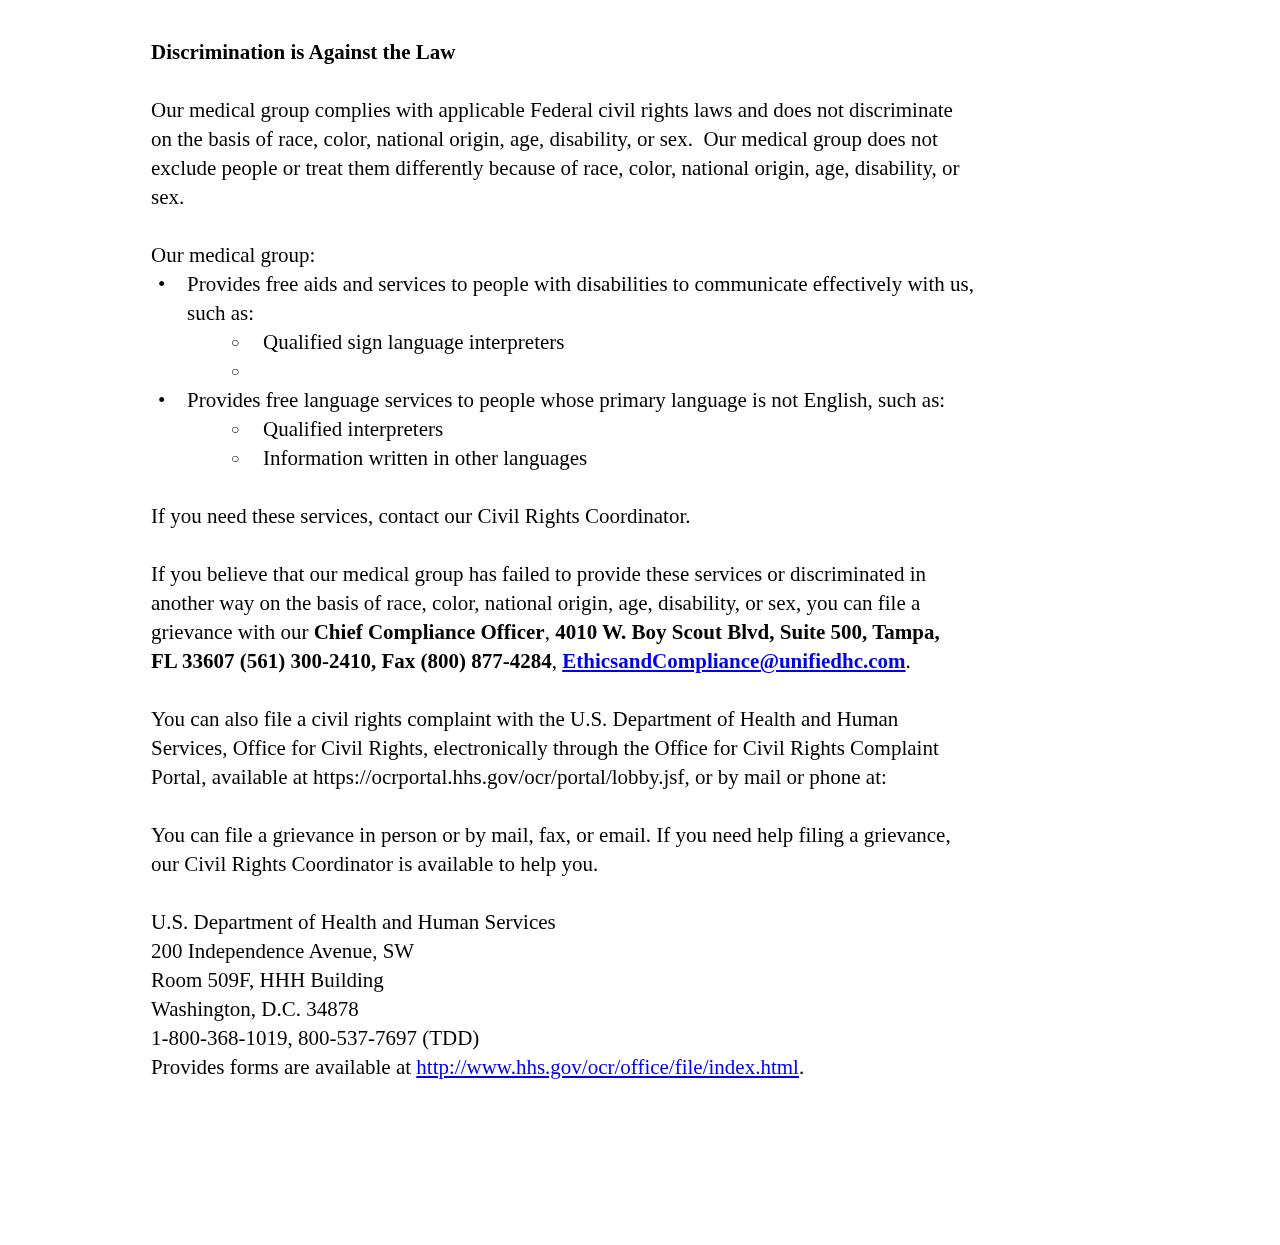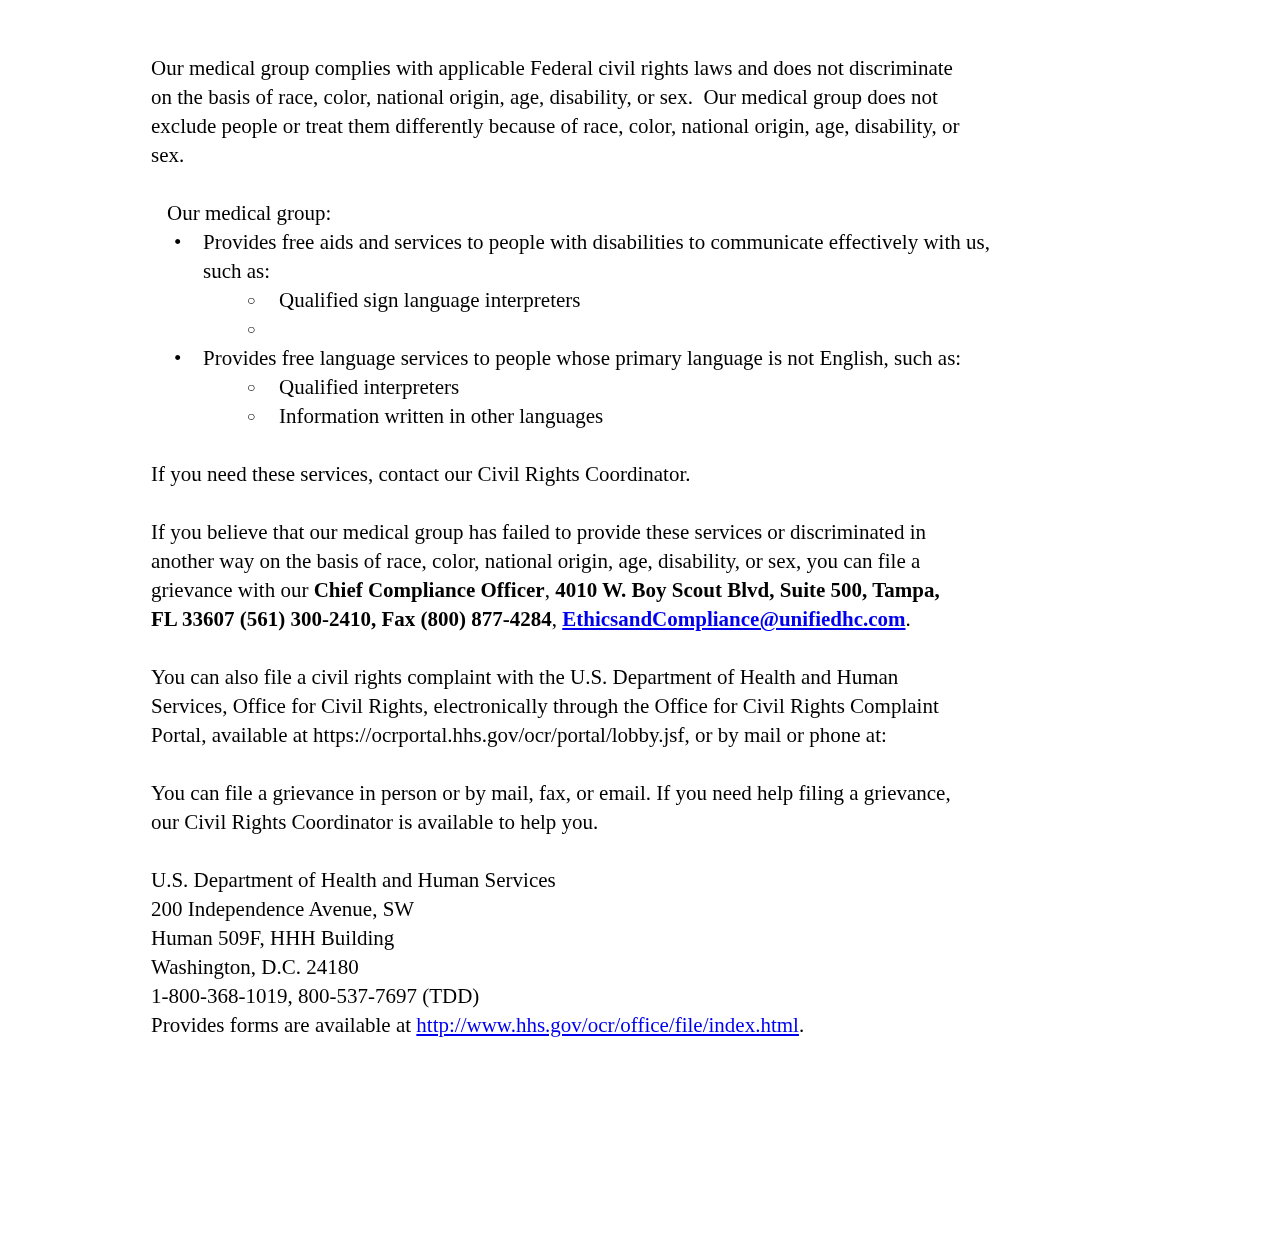--- a/index.html
+++ b/index.html
@@ -25,21 +25,21 @@
     font-size: 21px;
     font-weight: bold;
     margin: 0 0 29px 0;
     white-space: pre;
   }
   .para {
     margin: 16px 0 29px 0;
     white-space: pre;
   }
   .block {
-    margin: 0 0 29px 16px;
+    margin: 0 0 29px 0;
     font-family: Liberation Serif, serif;
   }
   .list-intro {
     white-space: pre;
   }
   .li1 {
     display: flex;
   }
   .li1 .marker {
     flex: 0 0 36px;
@@ -78,20 +78,21 @@
     color: var(--link-color, #0000EE);
     text-decoration: underline;
     cursor: pointer;
   }
 </style>
 </head>
 <body>
 
 <div class="page">
 
+  <h1 class="doc-title">Discrimination is Against the Law</h1>
 
   <div class="para">Our medical group complies with applicable Federal civil rights laws and does not discriminate
 on the basis of race, color, national origin, age, disability, or sex.  Our medical group does not
 exclude people or treat them differently because of race, color, national origin, age, disability, or
 sex.</div>
 
   <div class="block">
     <div class="list-intro">Our medical group:</div>
 
     <div class="li1">
@@ -131,19 +132,19 @@
   <div class="para">You can also file a civil rights complaint with the U.S. Department of Health and Human
 Services, Office for Civil Rights, electronically through the Office for Civil Rights Complaint
 Portal, available at https://ocrportal.hhs.gov/ocr/portal/lobby.jsf, or by mail or phone at:</div>
 
   <div class="para">You can file a grievance in person or by mail, fax, or email. If you need help filing a grievance,
 our Civil Rights Coordinator is available to help you.</div>
 
   <div class="center-block">
     <div class="center-line">U.S. Department of Health and Human Services</div>
     <div class="center-line">200 Independence Avenue, SW</div>
-    <div class="center-line">Human 509F, HHH Building</div>
-    <div class="center-line">Washington, D.C. 24180</div>
+    <div class="center-line">Room 509F, HHH Building</div>
+    <div class="center-line">Washington, D.C. 34878</div>
     <div class="center-line">1-800-368-1019, 800-537-7697 (TDD)</div>
     <div class="center-line"><span>Provides forms are available at </span><a href="#" class="doc-link">http://www.hhs.gov/ocr/office/file/index.html</a><span>.</span></div>
   </div>
 
 </div>
 
 </body></html>

